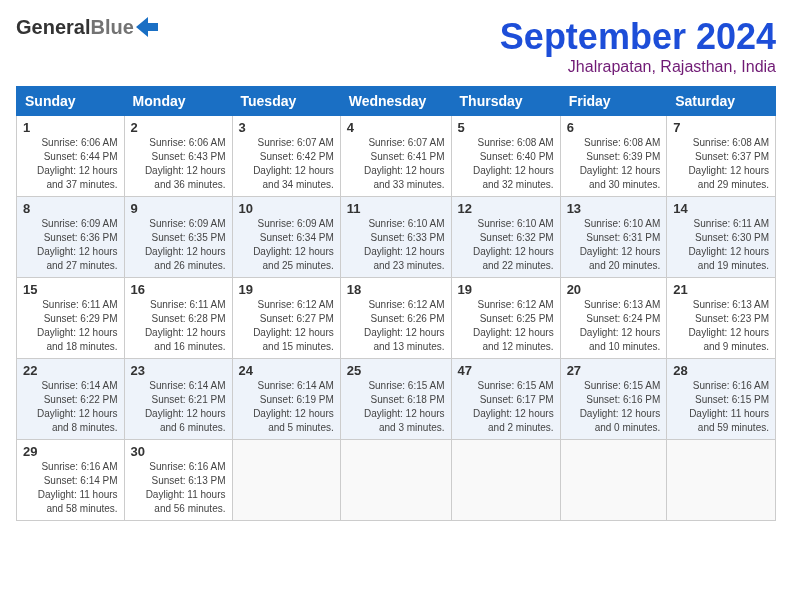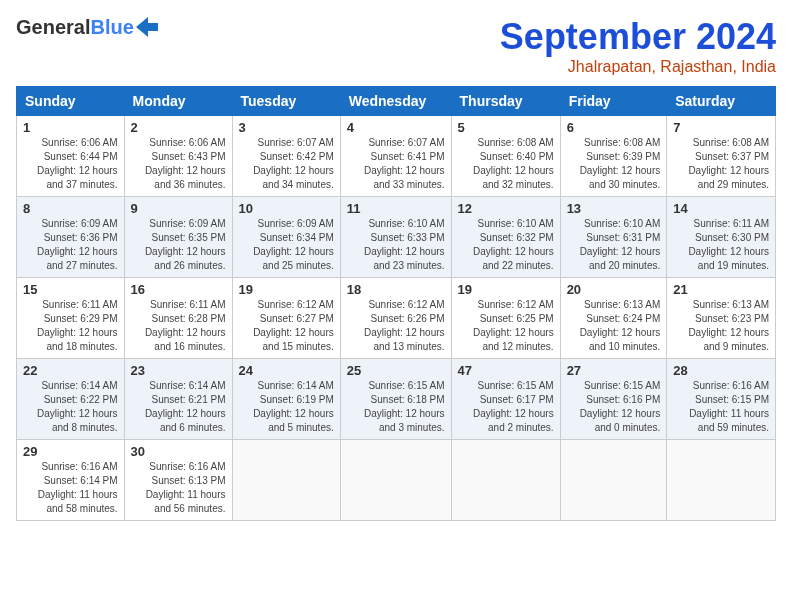--- a/index.html
+++ b/index.html
@@ -24,21 +24,21 @@
     .title-area {
       text-align: right;
     }
     .month-title {
       font-size: 36px;
       font-weight: bold;
       color: #1d4ed8;
     }
     .subtitle {
       font-size: 16px;
-      color: #c2410c;
+      color: #701a75;
     }
     .calendar {
       width: 100%;
       border-collapse: collapse;
     }
     .calendar thead th {
       background-color: #1a6fc4;
       color: #fff;
       text-align: left;
       padding: 6px 8px;
@@ -83,21 +83,21 @@
     }
   </style>
 </head>
 <body>
 
 <div class="header-area">
   <div class="logo">
     <div style="display:flex; align-items:center; gap:2px;">
       <div style="display:flex; flex-direction:row; align-items:flex-end;">
         <span style="font-size:20px; font-weight:bold; color:#333; line-height:1.1;">General</span>
-        <span style="font-size:20px; font-weight:bold; color:#3b82f6; line-height:1.1;">Blue</span>
+        <span style="font-size:20px; font-weight:bold; color:#737373; line-height:1.1;">Blue</span>
       </div>
       <svg width="22" height="20" viewBox="0 0 22 20">
         <polygon points="0,10 12,0 12,6 22,6 22,14 12,14 12,20" fill="#1a6fc4"></polygon>
       </svg>
     </div>
   </div>
   <div class="title-area">
     <div class="month-title">September 2024</div>
     <div class="subtitle">Jhalrapatan, Rajasthan, India</div>
   </div>

